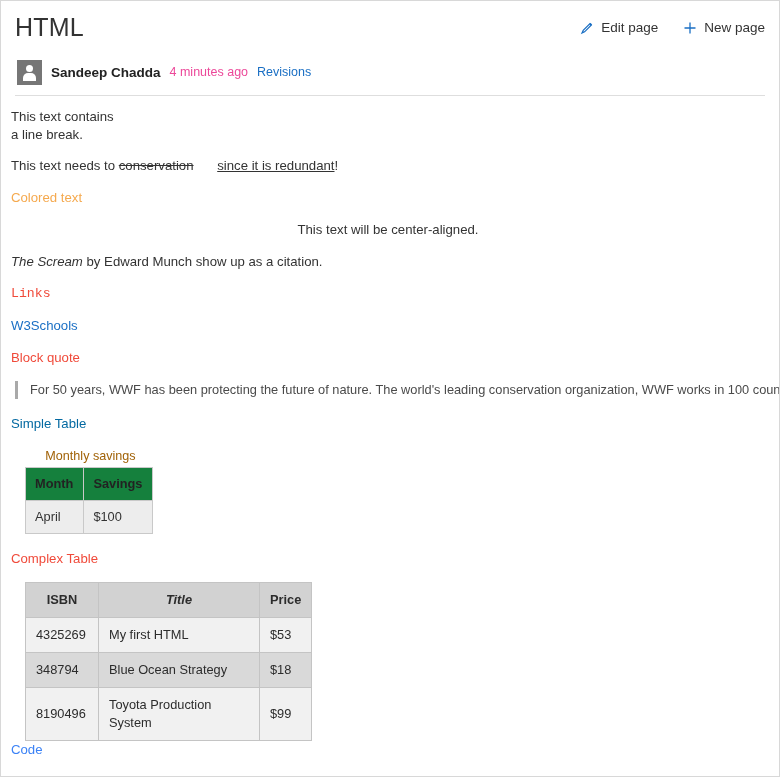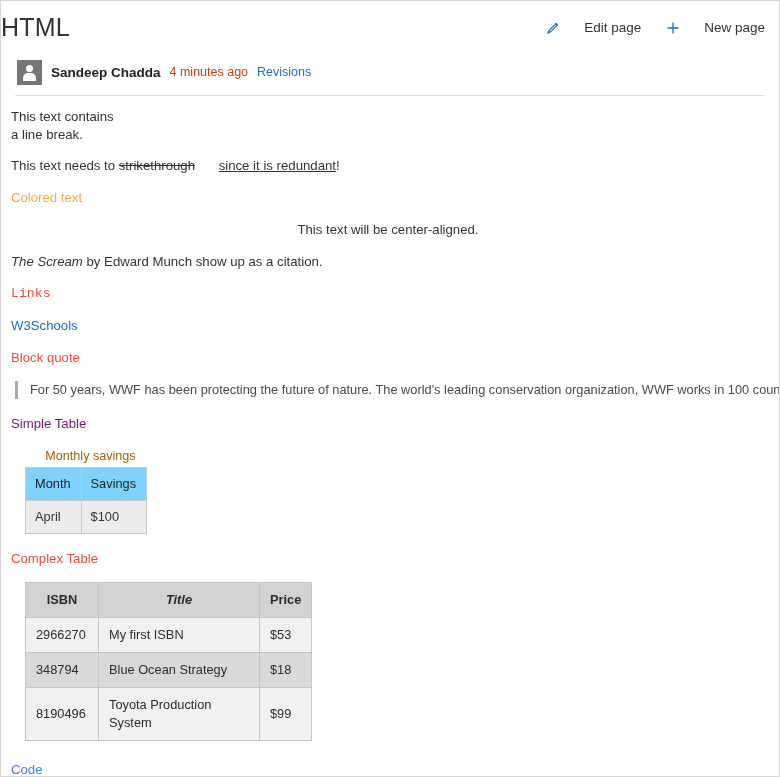--- a/index.html
+++ b/index.html
@@ -19,41 +19,41 @@
     border: 1px solid #d8d8d8;
     box-sizing: border-box;
     overflow: hidden;
   }
 
   
   .page-header {
     display: flex;
     align-items: flex-start;
     justify-content: space-between;
-    padding: 10px 14px 0 0;
+    padding: 10px 14px 0 14px;
     box-sizing: border-box;
   }
   .page-title {
     font-size: 25px;
     font-weight: 400;
     color: #333333;
     line-height: 32px;
     letter-spacing: 0.2px;
     margin: 0;
   }
   .header-actions {
     display: flex;
     align-items: center;
     gap: 24px;
     padding-top: 9px;
   }
   .header-action {
     display: flex;
     align-items: center;
-    gap: 24px;
+    gap: 7px;
     font-size: 13.5px;
     color: #333333;
     cursor: pointer;
     white-space: nowrap;
   }
   .header-action .glyph {
     display: inline-flex;
     align-items: center;
     justify-content: center;
     width: 15px;
@@ -95,21 +95,21 @@
     top: 13px;
     border-radius: 5px 5px 0 0;
   }
   .author-name {
     font-size: 13.5px;
     font-weight: 700;
     color: #222222;
   }
   .author-time {
     font-size: 12.5px;
-    color: #c2410c;
+    color: #ec4899;
   }
   .author-revisions {
     font-size: 12.5px;
     color: #1a6fc4;
     cursor: pointer;
   }
   .divider {
     height: 1px;
     background: #dedede;
     margin: 8px 14px 0 14px;
@@ -167,33 +167,33 @@
     font-size: 12.8px;
   }
   table.simple th,
   table.simple td {
     border: 1px solid #c9c9c9;
     padding: 7px 10px 7px 9px;
     text-align: left;
     font-weight: 400;
   }
   table.simple th {
-    font-weight: 400;
-    background: #7dd3fc;
+    font-weight: 700;
+    background: #15803d;
     color: #222222;
   }
   table.simple td {
     background: #ededed;
     color: #333333;
   }
 
   
   table.complex {
     border-collapse: collapse;
-    margin: 0 0 20px 14px;
+    margin: 0 0 0 14px;
     font-size: 12.8px;
   }
   table.complex th,
   table.complex td {
     border: 1px solid #c4c4c4;
     padding: 8px 10px;
     text-align: left;
     font-weight: 400;
     color: #2c2c2c;
   }
@@ -250,37 +250,37 @@
   </div>
   <div class="divider"></div>
 
   <div class="content">
 
     <p class="para-tight">
       <span>This text contains</span><br>
       <span>a line break.</span>
     </p>
 
-    <p class="para"><span>This text needs to </span><span class="strike">strikethrough</span><span> </span><span class="under">since it is redundant</span><span>!</span></p>
+    <p class="para"><span>This text needs to </span><span class="strike">conservation</span><span> </span><span class="under">since it is redundant</span><span>!</span></p>
 
     <p class="para" style="color:#f5a94e;">Colored text</p>
 
     <p class="center-para">This text will be center-aligned.</p>
 
     <p class="para"><span class="cite-title">The Scream</span><span> by Edward Munch show up as a citation.</span></p>
 
     <p class="sub-head" style="color:#f04a3a;font-family:Liberation Mono, monospace;">Links</p>
 
     <p class="para" style="color:#1a6fc4;cursor:pointer;">W3Schools</p>
 
     <p class="sub-head" style="color:#f04a3a;">Block quote</p>
 
     <div class="blockquote">For 50 years, WWF has been protecting the future of nature. The world's leading conservation organization, WWF works in 100 countries</div>
 
-    <p class="sub-head" style="color:#701a75;">Simple Table</p>
+    <p class="sub-head" style="color:#0369a1;">Simple Table</p>
 
     <div class="simple-caption">Monthly savings</div>
     <table class="simple">
       <thead>
         <tr>
           <th>Month</th>
           <th>Savings</th>
         </tr>
       </thead>
       <tbody>
@@ -296,22 +296,22 @@
     <table class="complex">
       <thead>
         <tr>
           <th class="isbn-col">ISBN</th>
           <th class="title-col">Title</th>
           <th class="price-col">Price</th>
         </tr>
       </thead>
       <tbody>
         <tr class="odd">
-          <td>2966270</td>
-          <td>My first ISBN</td>
+          <td>4325269</td>
+          <td>My first HTML</td>
           <td>$53</td>
         </tr>
         <tr class="even">
           <td>348794</td>
           <td>Blue Ocean Strategy</td>
           <td>$18</td>
         </tr>
         <tr class="odd">
           <td>8190496</td>
           <td>Toyota Production System</td>

